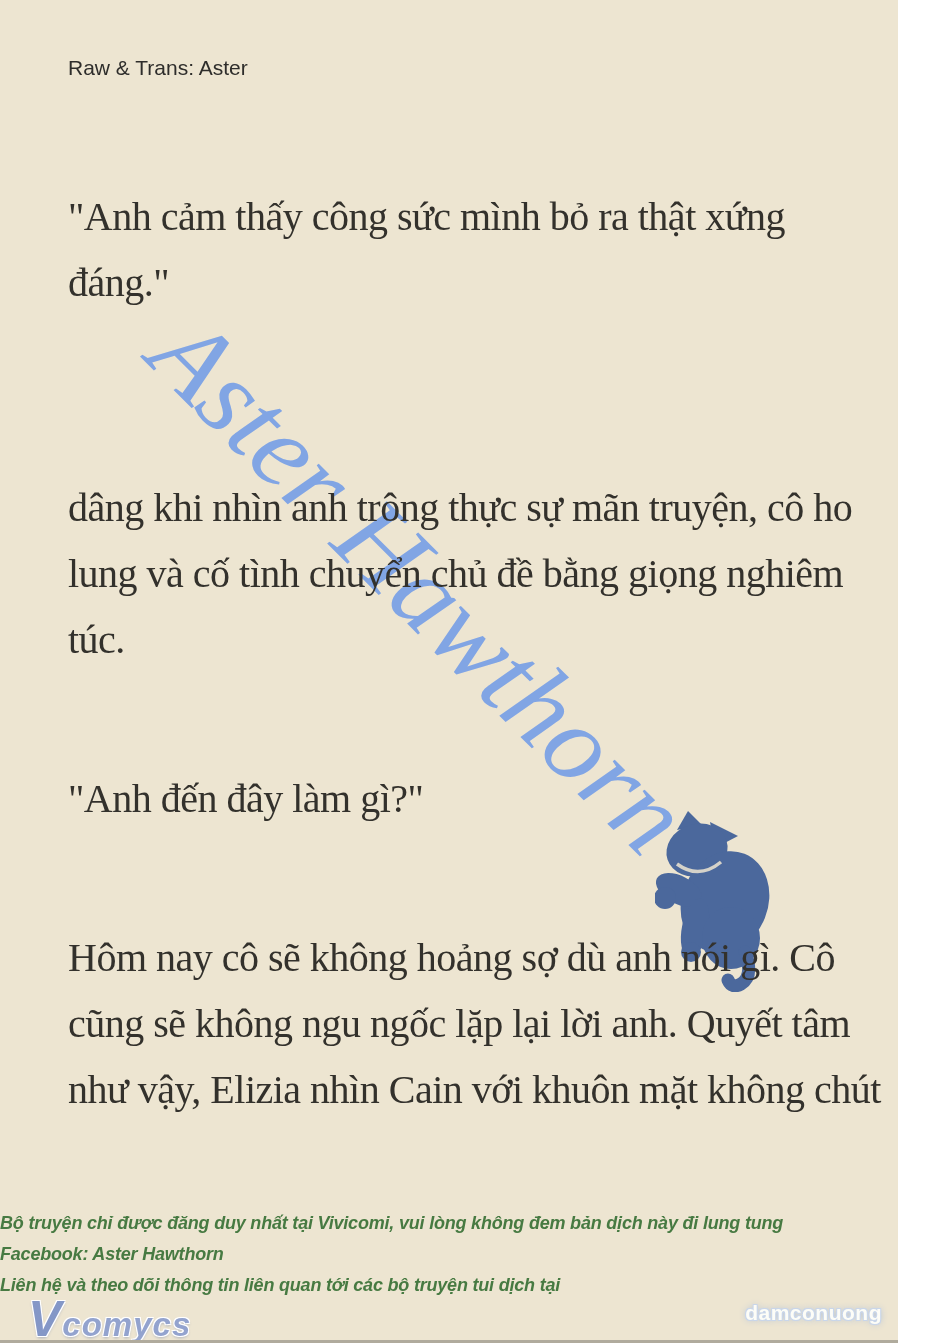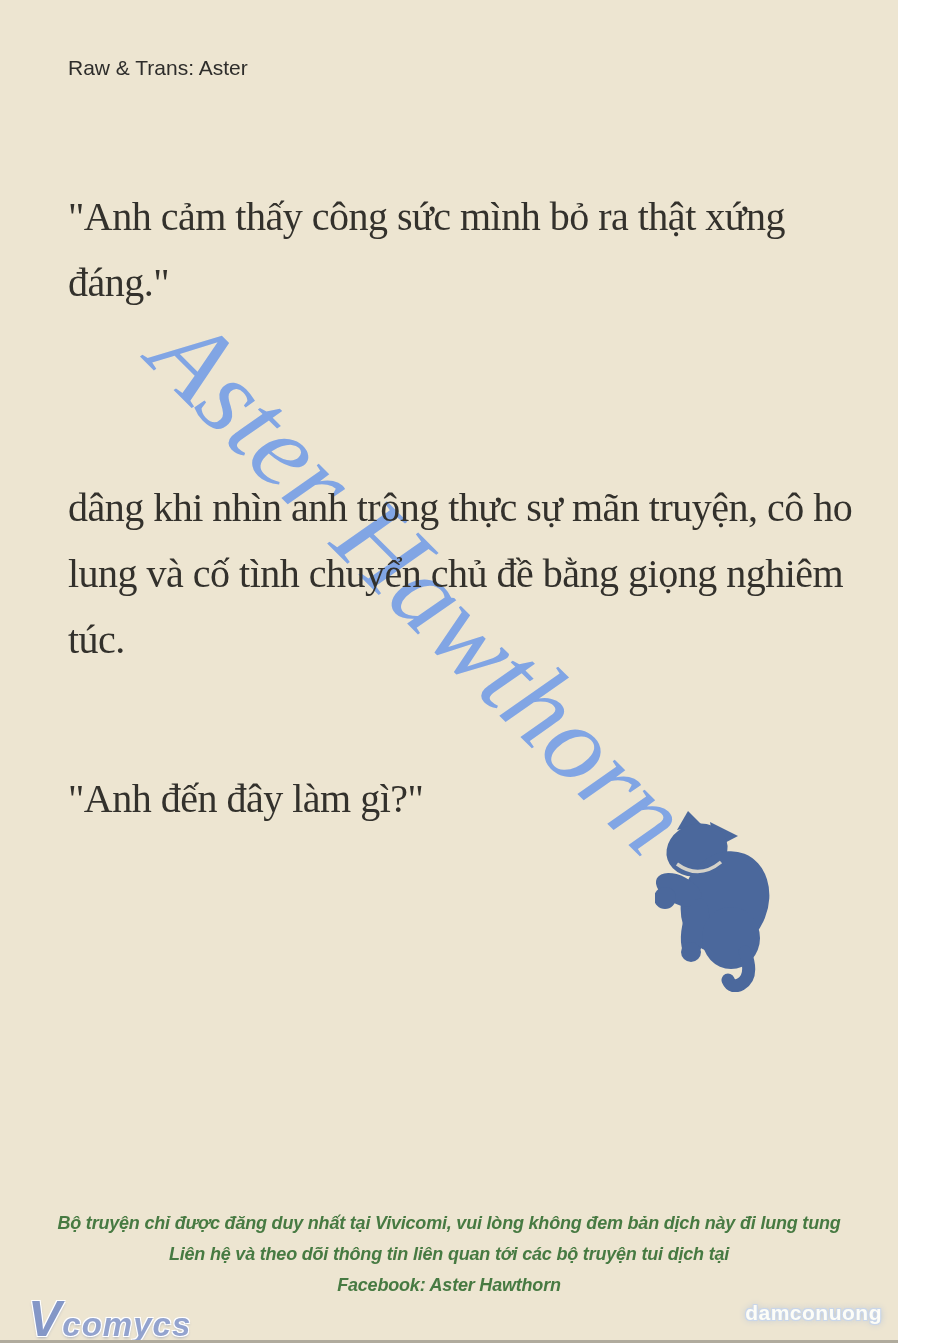--- a/index.html
+++ b/index.html
@@ -56,21 +56,20 @@
     color: var(--ink, #33312c);
   }
   .content p { margin: 0 0 93px 0; }
   .content .line { white-space: nowrap; }
 
   .footer-notice {
     position: absolute;
     left: 0;
     right: 0;
     top: 1208px;
-    text-align: center;
     font-family: "Liberation Sans", sans-serif;
     font-style: italic;
     font-weight: bold;
     font-size: 18px;
     line-height: 31px;
     letter-spacing: -0.2px;
     color: var(--green, #477A42);
     z-index: 2;
   }
 
@@ -146,26 +145,31 @@
     </p>
     <p>
       <br>
       <span class="line">dâng khi nhìn anh trông thực sự mãn truyện, cô ho</span><br>
       <span class="line">lung và cố tình chuyển chủ đề bằng giọng nghiêm</span><br>
       <span class="line">túc.</span>
     </p>
     <p>
       <span class="line">"Anh đến đây làm gì?"</span>
     </p>
+    <p>
+      <span class="line">Hôm nay cô sẽ không hoảng sợ dù anh nói gì. Cô</span><br>
+      <span class="line">cũng sẽ không ngu ngốc lặp lại lời anh. Quyết tâm</span><br>
+      <span class="line">như vậy, Elizia nhìn Cain với khuôn mặt không chút</span>
+    </p>
   </div>
 
   <div class="footer-notice">
     <div>Bộ truyện chỉ được đăng duy nhất tại Vivicomi, vui lòng không đem bản dịch này đi lung tung</div>
+    <div>Facebook: Aster Hawthorn</div>
     <div>Liên hệ và theo dõi thông tin liên quan tới các bộ truyện tui dịch tại</div>
-    <div>Facebook: Aster Hawthorn</div>
   </div>
 
   <div class="logo">Vcomycs</div>
 
   <div class="right-watermark">damconuong</div>
 
   <div class="bottom-edge"></div>
 
 </div>
 

